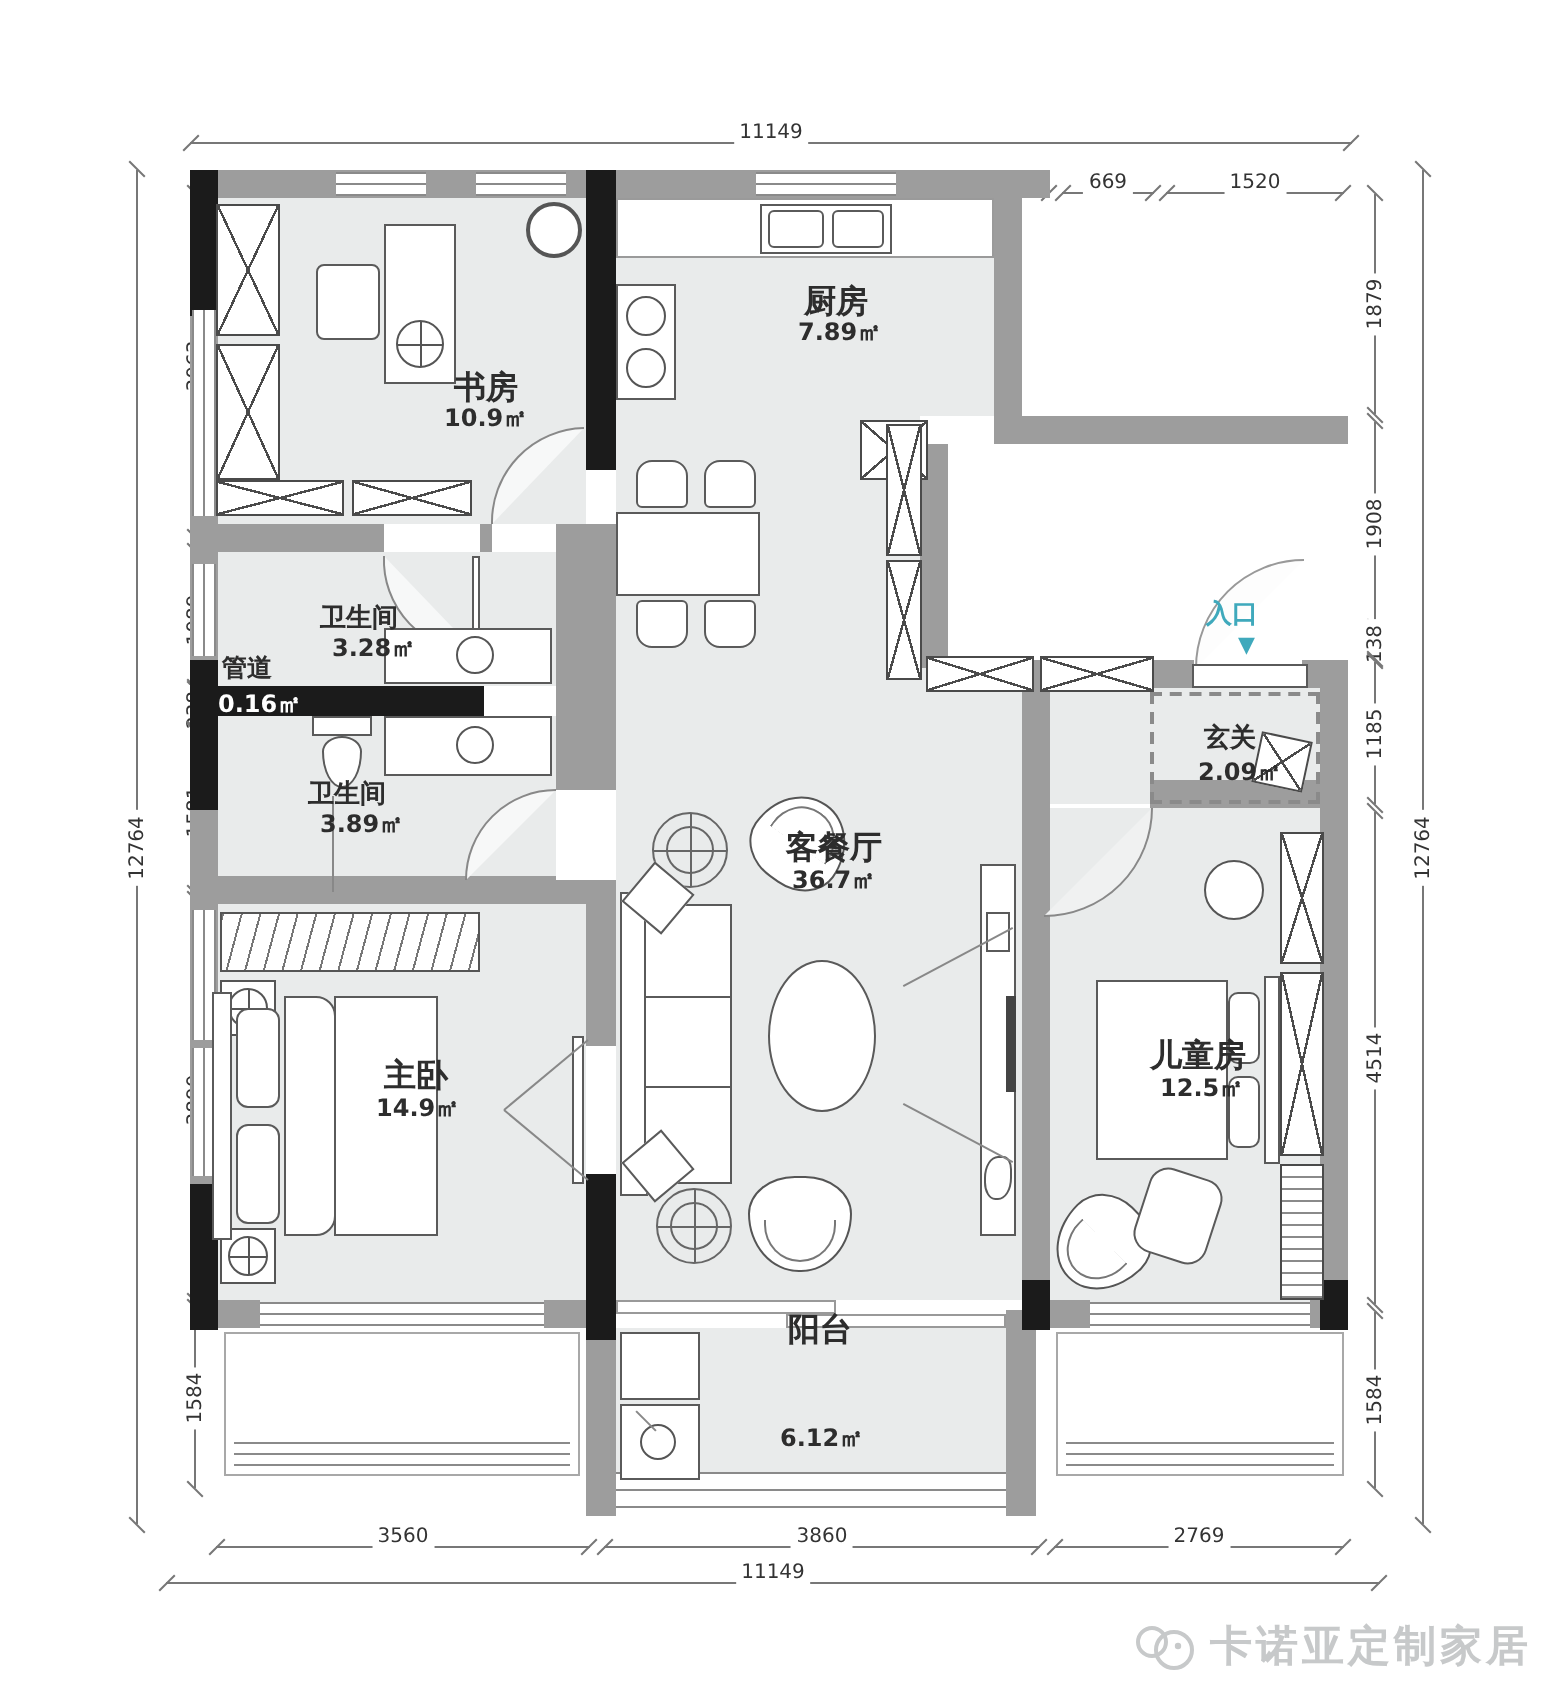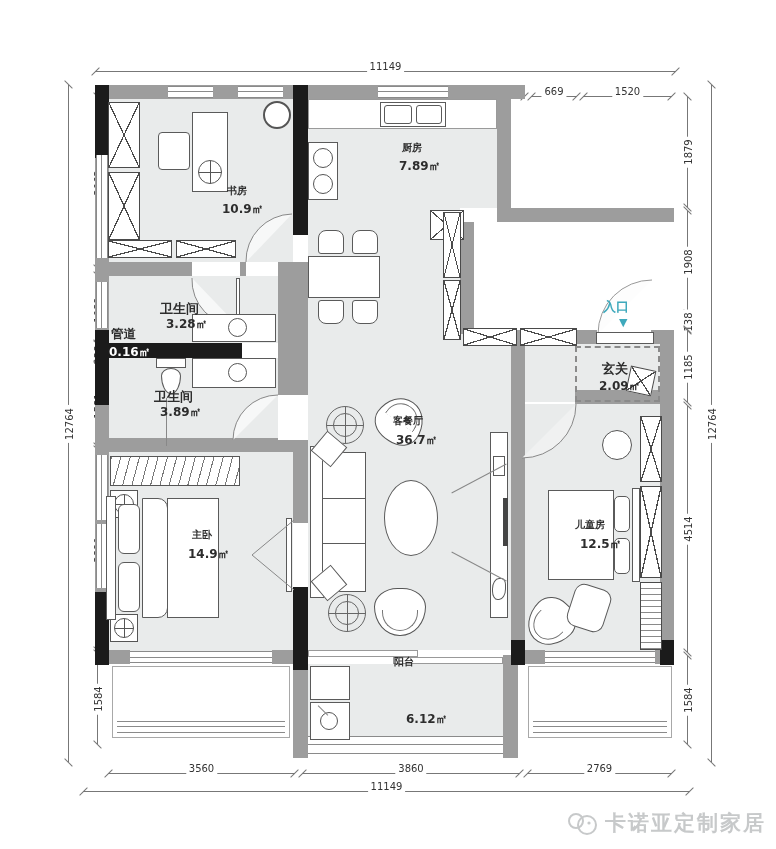--- a/index.html
+++ b/index.html
@@ -29,21 +29,21 @@
        background-size:100% 1px,1px 100%;background-position:center center;background-repeat:no-repeat;}
   .fan::before{content:'';position:absolute;inset:6px;border:1.5px solid #666;border-radius:50%;}
   .nstand{position:absolute;background:#fff;border:1px solid #555;box-sizing:border-box;}
   .target{position:absolute;border:1.2px solid #555;border-radius:50%;box-sizing:border-box;
        background-image:linear-gradient(#555,#555),linear-gradient(#555,#555);
        background-size:140% 1px,1px 140%;background-position:center center;background-repeat:no-repeat;}
   .chairfan{position:absolute;background:#fff;border:1.5px solid #555;box-sizing:border-box;
        border-radius:46% 46% 50% 50% / 40% 40% 62% 62%;}
   .chairfan::before{content:'';position:absolute;left:14%;right:14%;top:46%;bottom:9%;
        border:1px solid #777;border-top:none;border-radius:0 0 50% 50% / 0 0 90% 90%;}
-  .rname{position:absolute;font-weight:bold;font-size:10px;color:#2d2d2d;white-space:nowrap;z-index:30;}
+  .rname{position:absolute;font-weight:bold;font-size:16px;color:#2d2d2d;white-space:nowrap;z-index:30;}
   .rarea{position:absolute;font-weight:bold;font-size:12px;color:#2d2d2d;white-space:nowrap;z-index:30;}
   .segh{position:absolute;height:11px;border-bottom:1px solid #777;box-sizing:border-box;}
   .segh .lab{position:absolute;left:50%;bottom:-1px;transform:translateX(-50%);
        font-size:10px;color:#333;background:#fff;padding:0 3px;line-height:11px;white-space:nowrap;}
   .segh::before,.segh::after{content:'';position:absolute;width:11px;height:1px;background:#777;bottom:-1px;transform:rotate(-45deg);}
   .segh::before{left:-5px;} .segh::after{right:-5px;}
   .segv{position:absolute;width:1px;border-left:1px solid #777;box-sizing:border-box;}
   .segv .lab{position:absolute;top:50%;left:0;transform:translate(-50%,-50%) rotate(-90deg);
        font-size:10px;color:#333;background:#fff;padding:0 3px;line-height:11px;white-space:nowrap;}
   .segv::before,.segv::after{content:'';position:absolute;width:11px;height:1px;background:#777;left:-6px;transform:rotate(45deg);}
@@ -323,21 +323,21 @@
   <div class="rarea" style="left:160px;top:404px;">3.89㎡</div>
   <div class="rname" style="left:192px;top:528px;">主卧</div>
   <div class="rarea" style="left:188px;top:546px;">14.9㎡</div>
   <div class="rname" style="left:393px;top:414px;">客餐厅</div>
   <div class="rarea" style="left:396px;top:432px;">36.7㎡</div>
   <div class="rname" style="left:602px;top:360px;font-size:13px;">玄关</div>
   <div class="rarea" style="left:599px;top:378px;">2.09㎡</div>
   <div class="rname" style="left:575px;top:518px;">儿童房</div>
   <div class="rarea" style="left:580px;top:536px;">12.5㎡</div>
   <div class="rname" style="left:394px;top:655px;">阳台</div>
-  <div class="rarea" style="left:390px;top:711px;margin-left:16px;">6.12㎡</div>
+  <div class="rarea" style="left:390px;top:711px;">6.12㎡</div>
 
   <div class="wm">
     <svg width="34" height="26" viewBox="0 0 34 26">
         <circle cx="11" cy="11" r="7" fill="none" stroke="#c7c9ca" stroke-width="2"></circle>
         <circle cx="22" cy="15" r="9" fill="none" stroke="#c7c9ca" stroke-width="2"></circle>
         <circle cx="24" cy="13" r="1.6" fill="#c7c9ca"></circle>
       </svg>
     <span class="wmtext">卡诺亚定制家居</span>
   </div>
 

